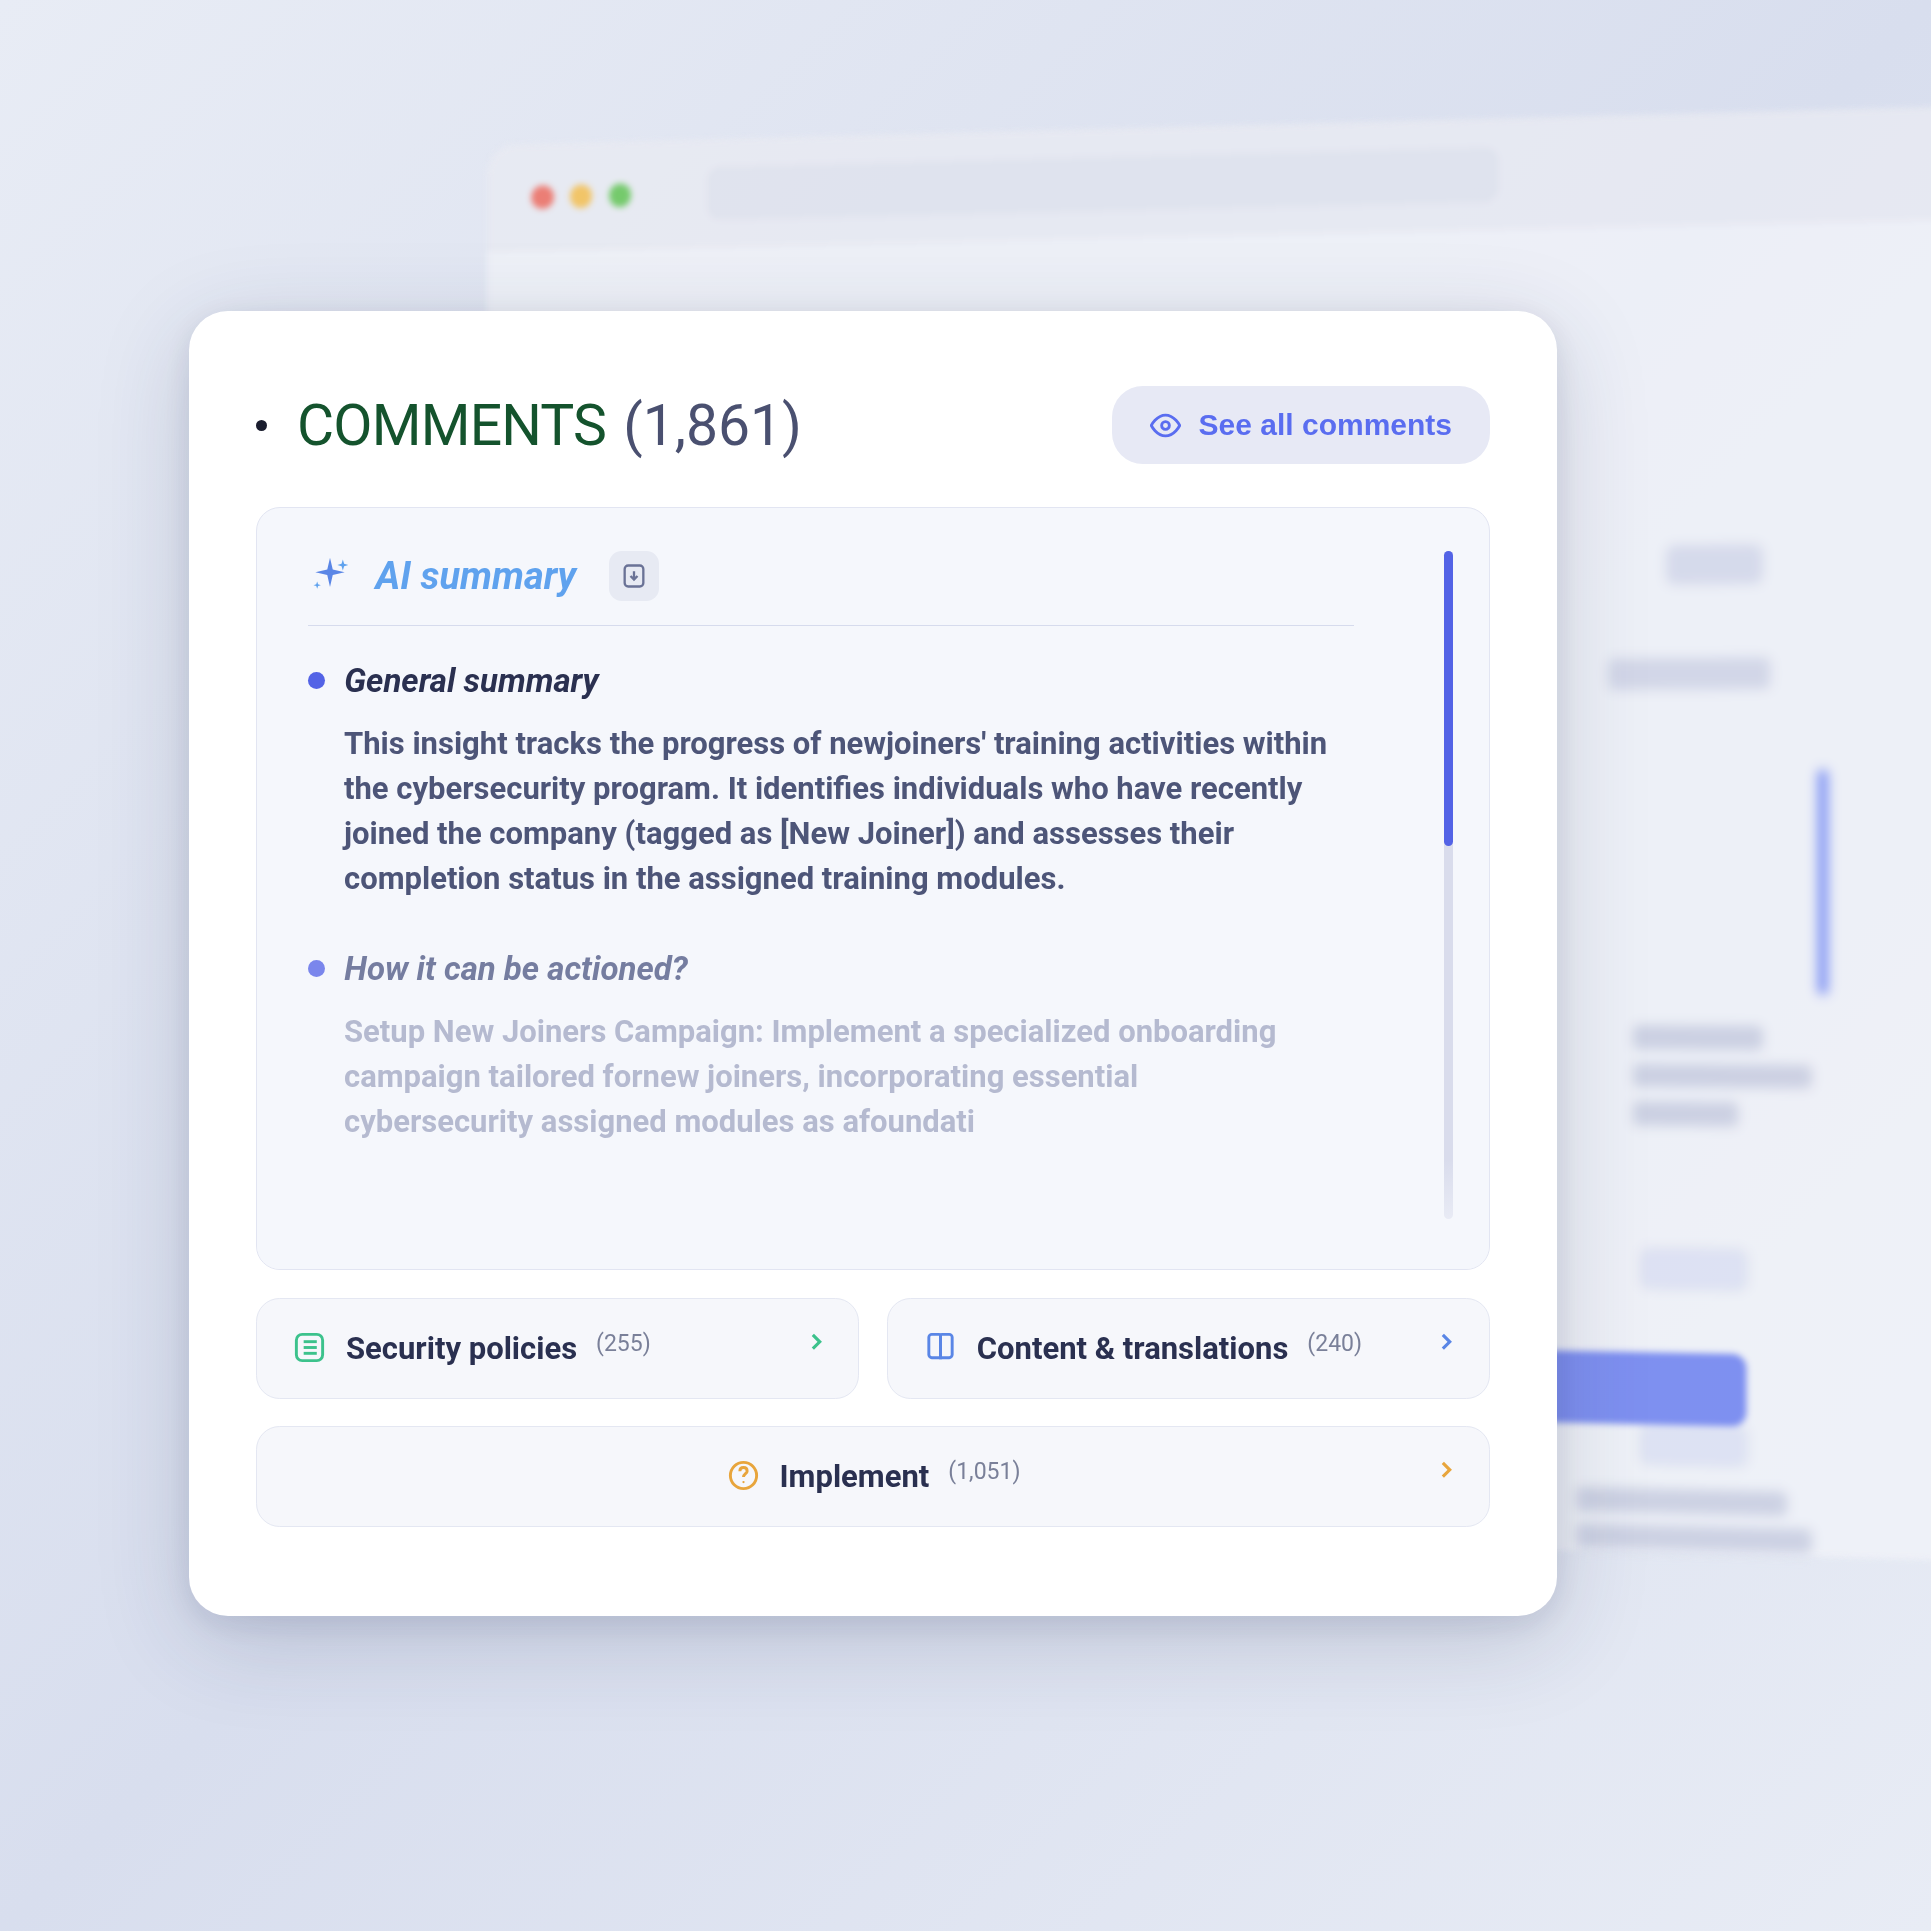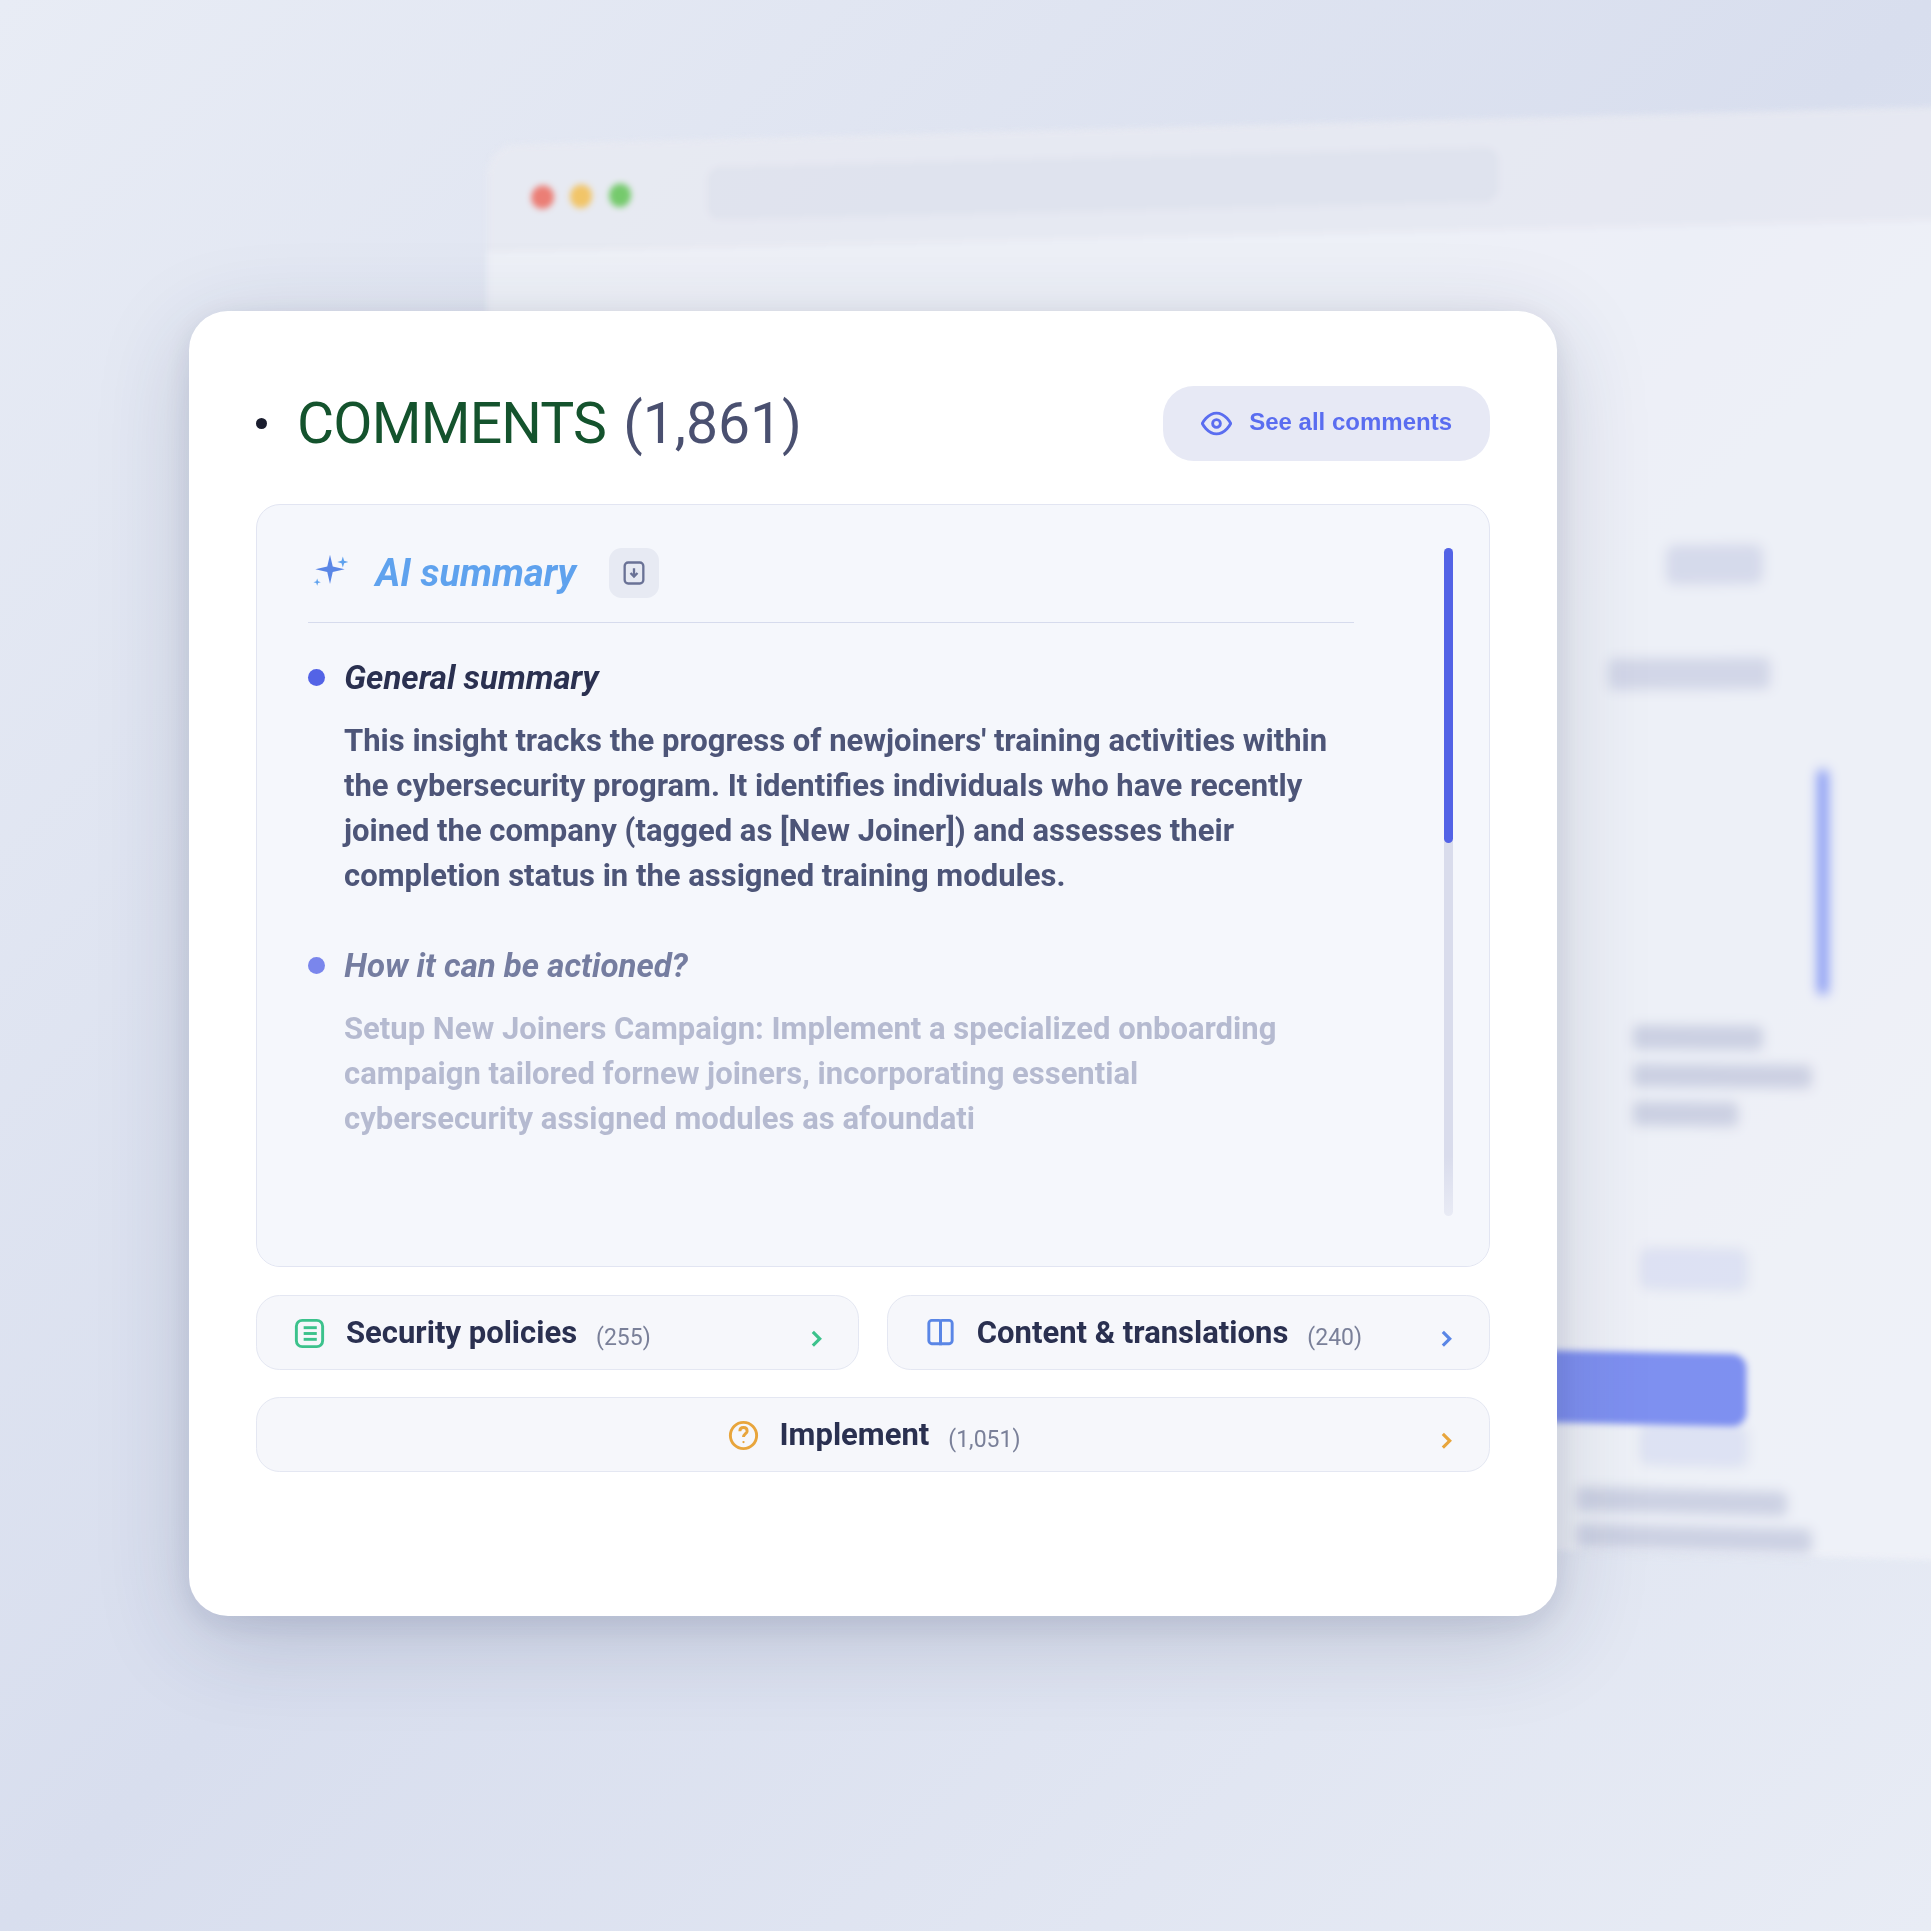--- a/index.html
+++ b/index.html
@@ -93,26 +93,26 @@
     color: #14532d;
     letter-spacing: -0.8px;
   }
   .header-count {
     font-size: 57px;
     font-weight: 400;
     color: #4a5070;
     margin-left: 14px;
   }
   .see-all-btn {
-    display: flex; gap: 17.3px;
+    display: flex; align-items: center; gap: 17.3px;
     background: #e7e9f5;
     border: none;
     border-radius: 31px;
     padding: 22px 38px;
-    font-size: 24px;
+    font-size: 30px;
     font-weight: 600;
     color: #5a6df0;
     cursor: pointer;
   }
   .eye-icon { width: 31px; height: 31px; stroke: #5a6df0; fill: none; stroke-width: 2.2; }
 
   
   .summary-box {
     background: #f5f7fc;
     border: 0.8px solid #e2e5f2;
@@ -196,23 +196,23 @@
     pointer-events: none;
   }
 
   
   .cat-row { display: flex; gap: 27.5px; margin-top: 27.5px; }
   .cat-btn {
     flex: 1;
     background: #f6f7fb;
     border: 0.8px solid #e4e7f2;
     border-radius: 23.6px;
-    padding: 18px 35px;
+    padding: 31px 35px;
     display: flex;
-    align-items: flex-end;
+    align-items: flex-start;
     gap: 19px;
     cursor: pointer;
     position: relative;
   }
   .cat-btn-wide { width: 100%; justify-content: center; }
   .cat-icon { width: 35px; height: 35px; flex-shrink: 0; stroke-width: 2; fill: none; }
   .cat-label { font-size: 31px; font-weight: 700; color: #2a3050; }
   .cat-count { font-size: 23px; font-weight: 400; color: #7a8099; }
   .cat-chevron {
     position: absolute;

